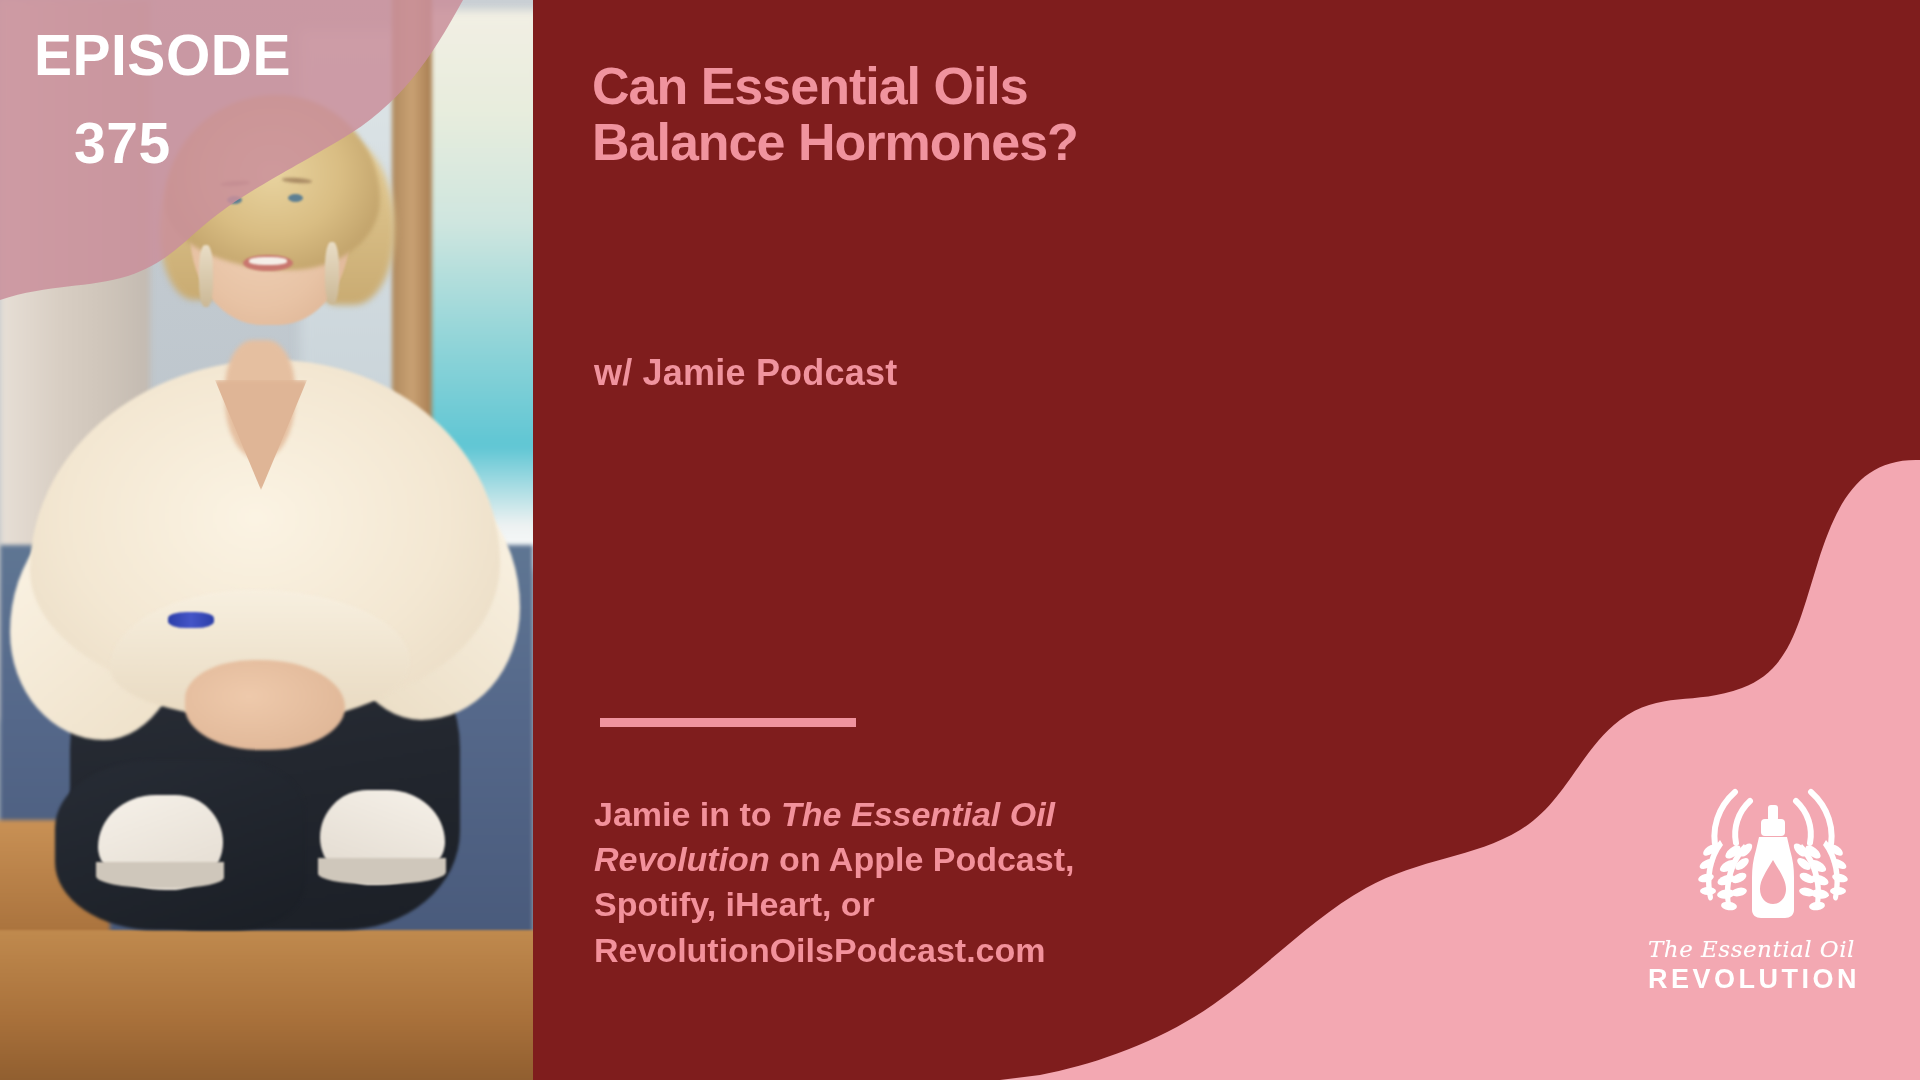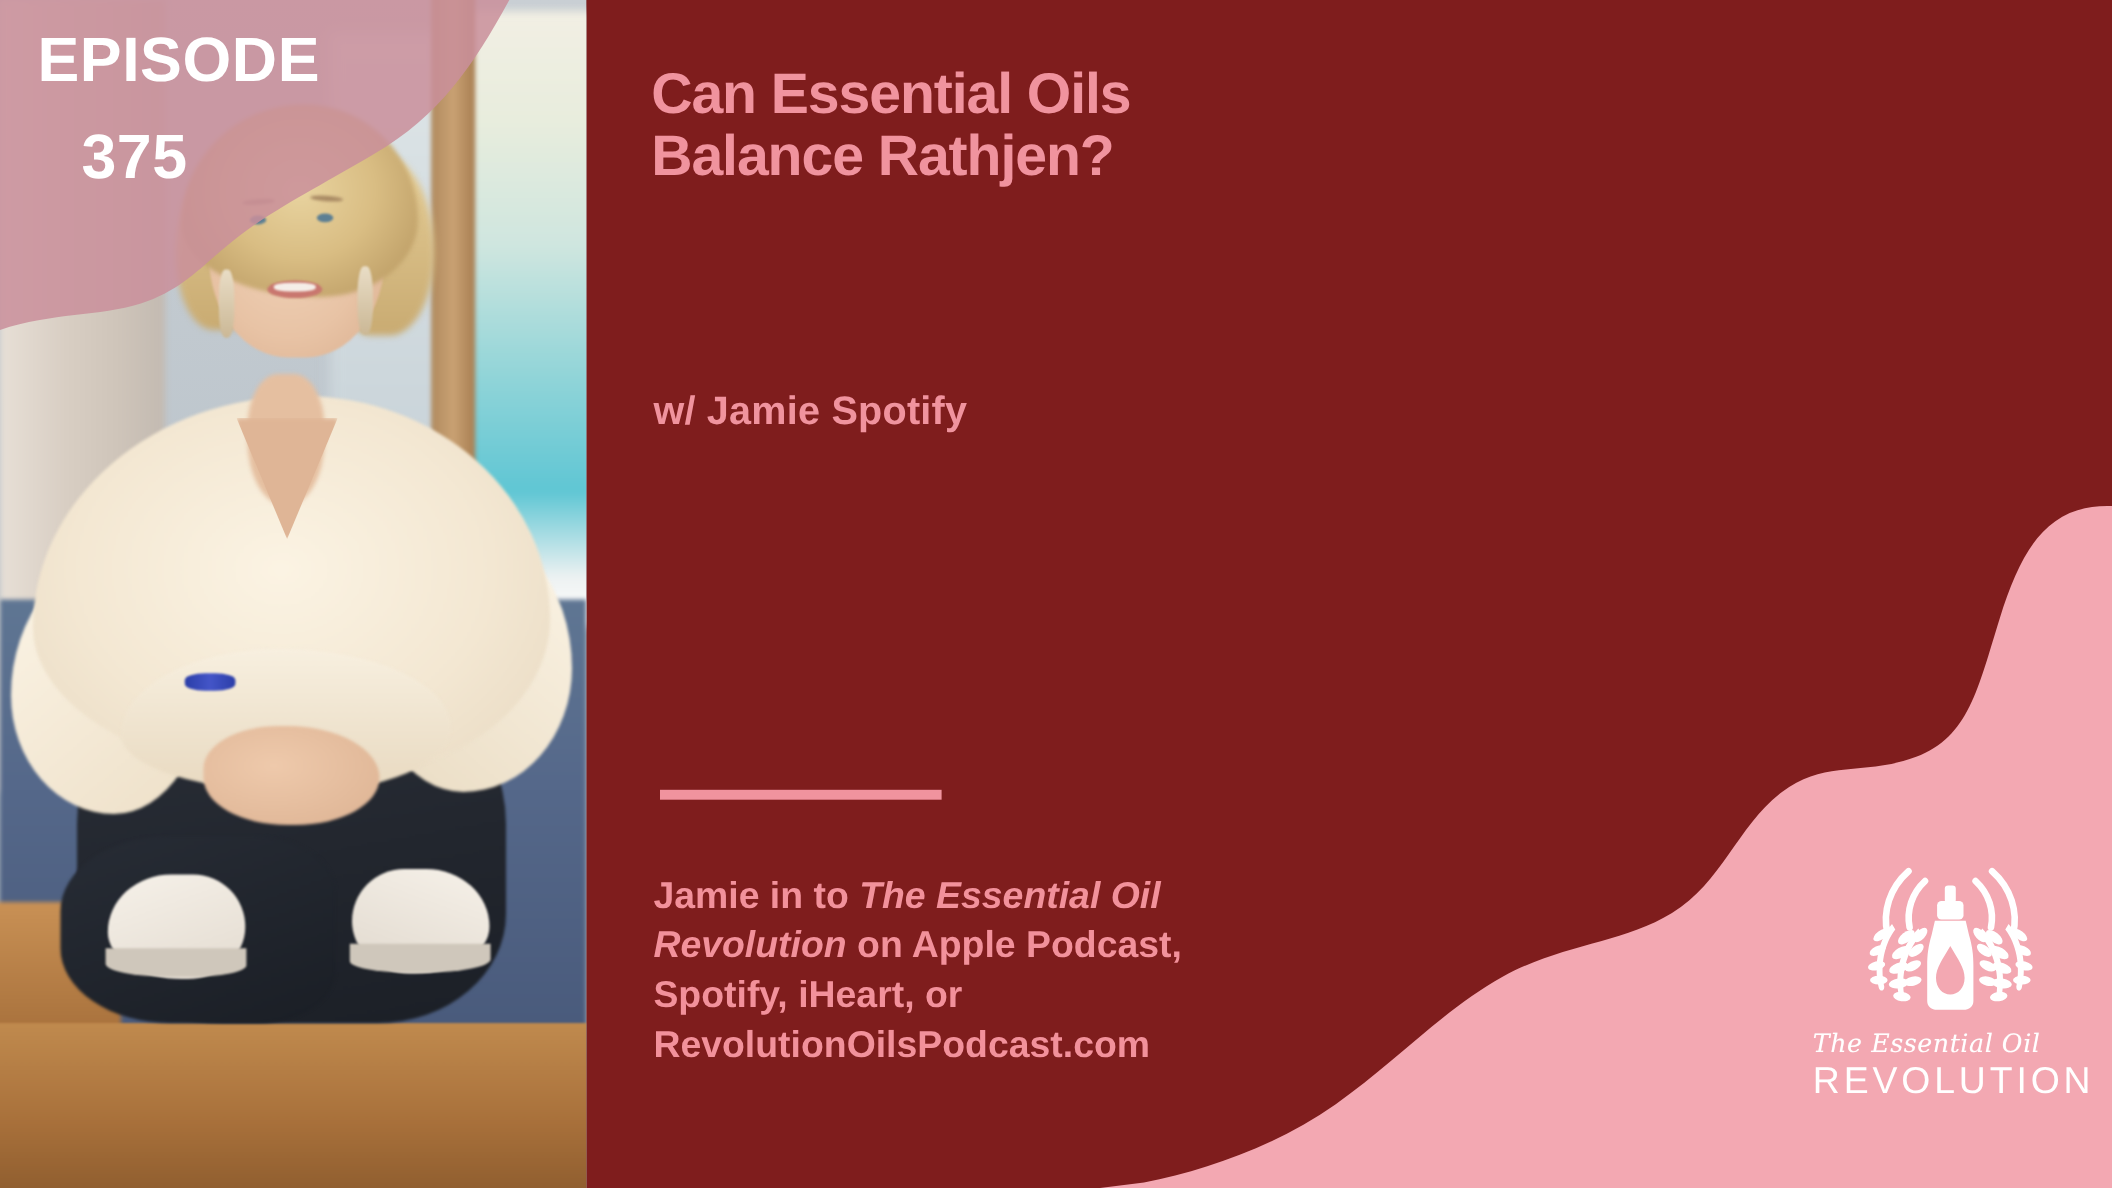--- a/index.html
+++ b/index.html
@@ -298,22 +298,22 @@
     font-family:"DejaVu Serif", serif;
     font-style:italic;
     font-size:23px;
     letter-spacing:0.5px;
     margin-top:-2px;
     text-shadow:0 0 1px rgba(255,255,255,.4);
   }
   #logo-word {
     color:#ffffff;
     font-family:"Liberation Sans", sans-serif;
-    font-weight:400;
-    font-size:34px;
+    font-weight:700;
+    font-size:27px;
     letter-spacing:3.5px;
     margin-top:2px;
   }
 </style>
 </head>
 <body>
 
 <div id="canvas">
 
   <div id="photo-panel">
@@ -376,24 +376,24 @@
                C312,498 268,546 214,584
                C160,622 96,644 40,655
                L0,660 L920,660 Z" fill="#F3A8B2"></path>
     </svg>
   </div>
 
   <div id="content">
 
     <h1 id="title">
       <span class="t-line">Can Essential Oils</span>
-      <span class="t-line">Balance Rathjen?</span>
+      <span class="t-line">Balance Hormones?</span>
     </h1>
 
-    <div id="guest">w/ Jamie Spotify</div>
+    <div id="guest">w/ Jamie Podcast</div>
 
     <div id="divider"></div>
 
     <div id="cta">
       <span>Jamie in to </span><span class="ital">The Essential Oil Revolution</span><span> on Apple Podcast, Spotify, iHeart, or </span><span>RevolutionOilsPodcast.com</span>
     </div>
 
   </div>
 
   <div id="logo">

